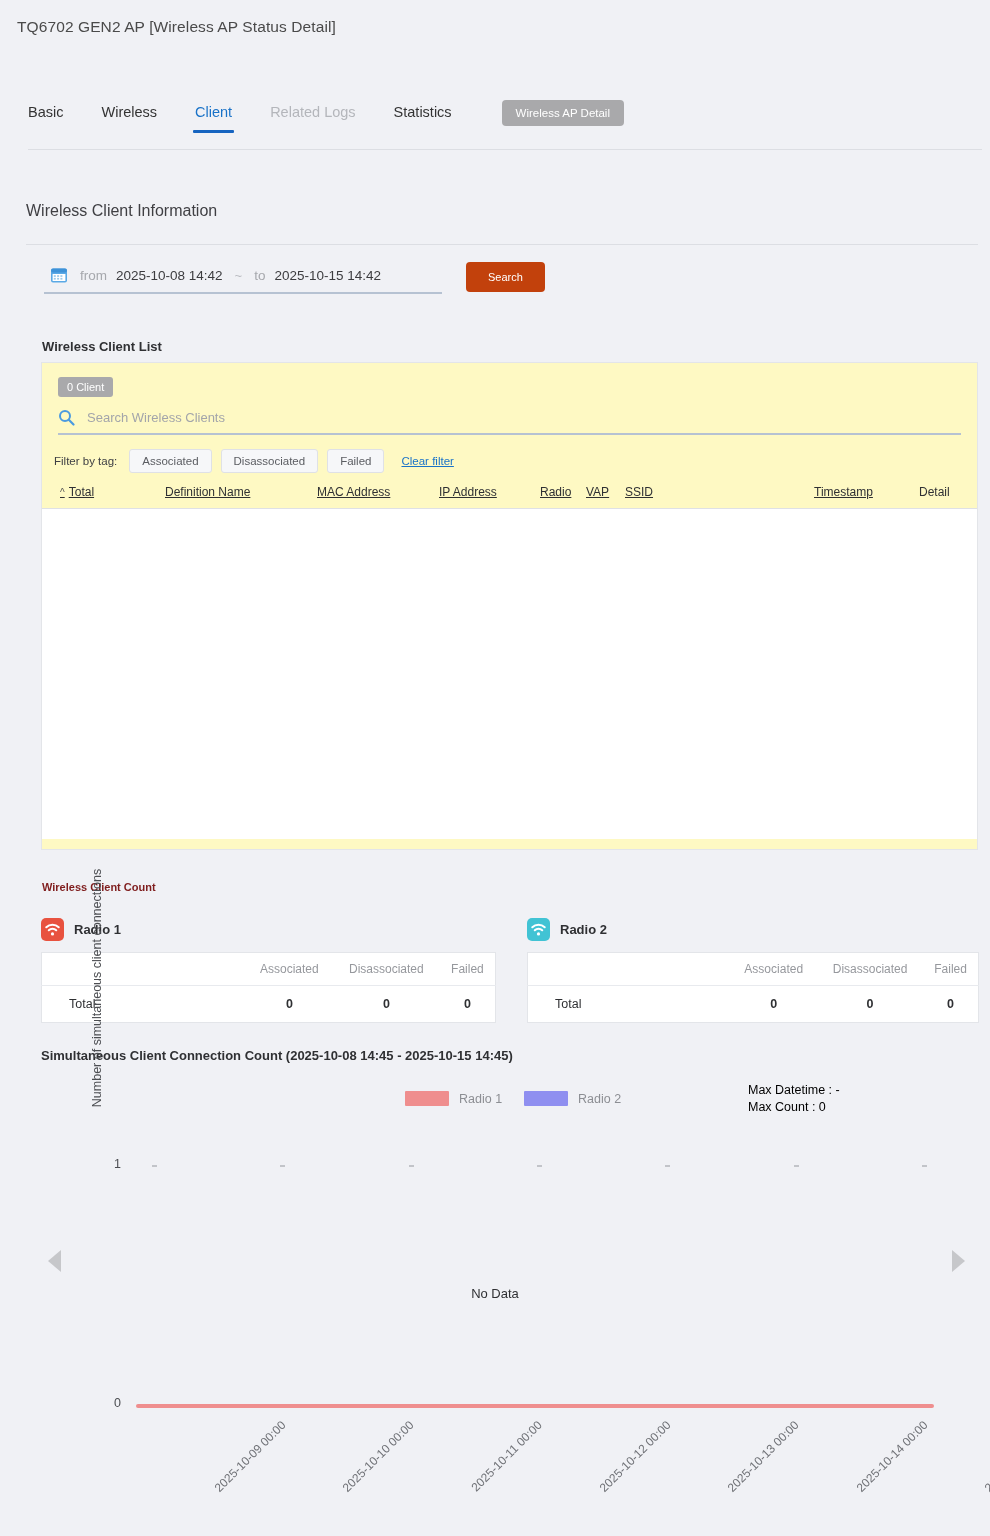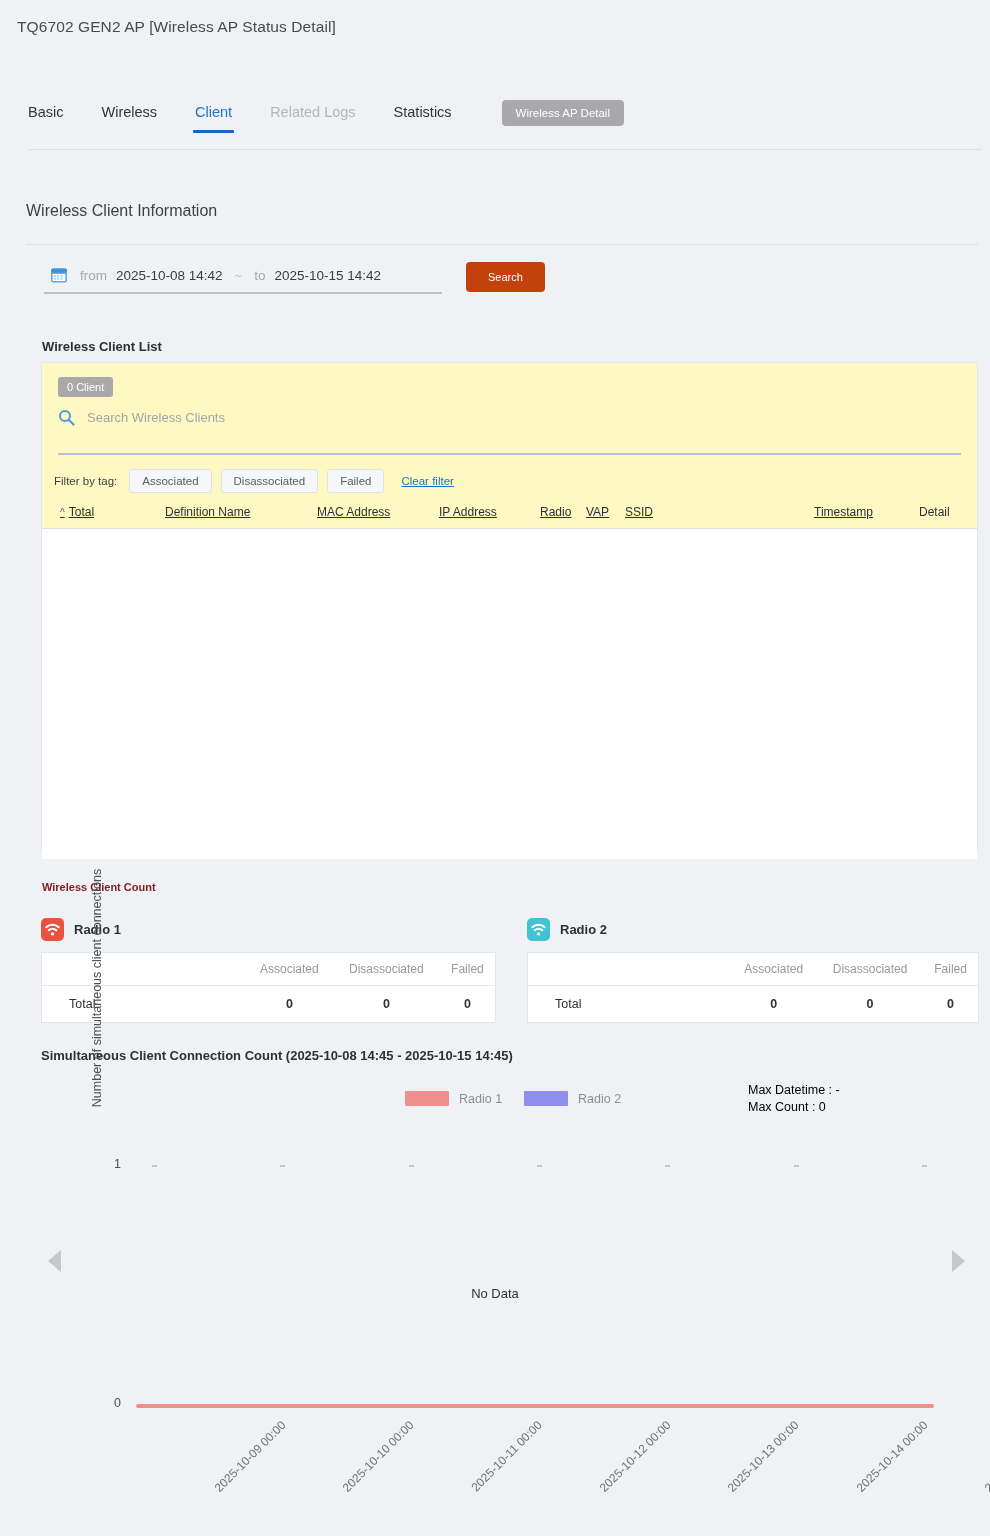--- a/index.html
+++ b/index.html
@@ -76,21 +76,21 @@
     position: absolute; left: 41px; top: 362px; width: 937px; height: 488px;
     background: #fef9c3; border: 1px solid #e3e5e9;
   }
   .badge-row { padding: 14px 16px 0 16px; }
   .count-badge {
     display: inline-block; background: #a9a9ab; color: #fff;
     font-size: 11px; padding: 4px 9px; border-radius: 3px;
   }
   .search-row {
     margin: 12px 16px 0 16px; display: flex; align-items: center;
-    border-bottom: 2px solid #b6c2d2; padding-bottom: 27px;
+    border-bottom: 2px solid #b6c2d2; padding-bottom: 7px;
   }
   .mag-icon { width: 17px; height: 17px; margin-right: 10px; }
   .search-input {
     border: none; outline: none; flex: 1;
     font-family: "Liberation Sans", sans-serif; font-size: 13px; color: #444;
     background: transparent;
   }
   .search-input::placeholder { color: #a3a5aa; }
   .filter-row {
     display: flex; align-items: center; margin: 14px 16px 0 12px; gap: 9px;

